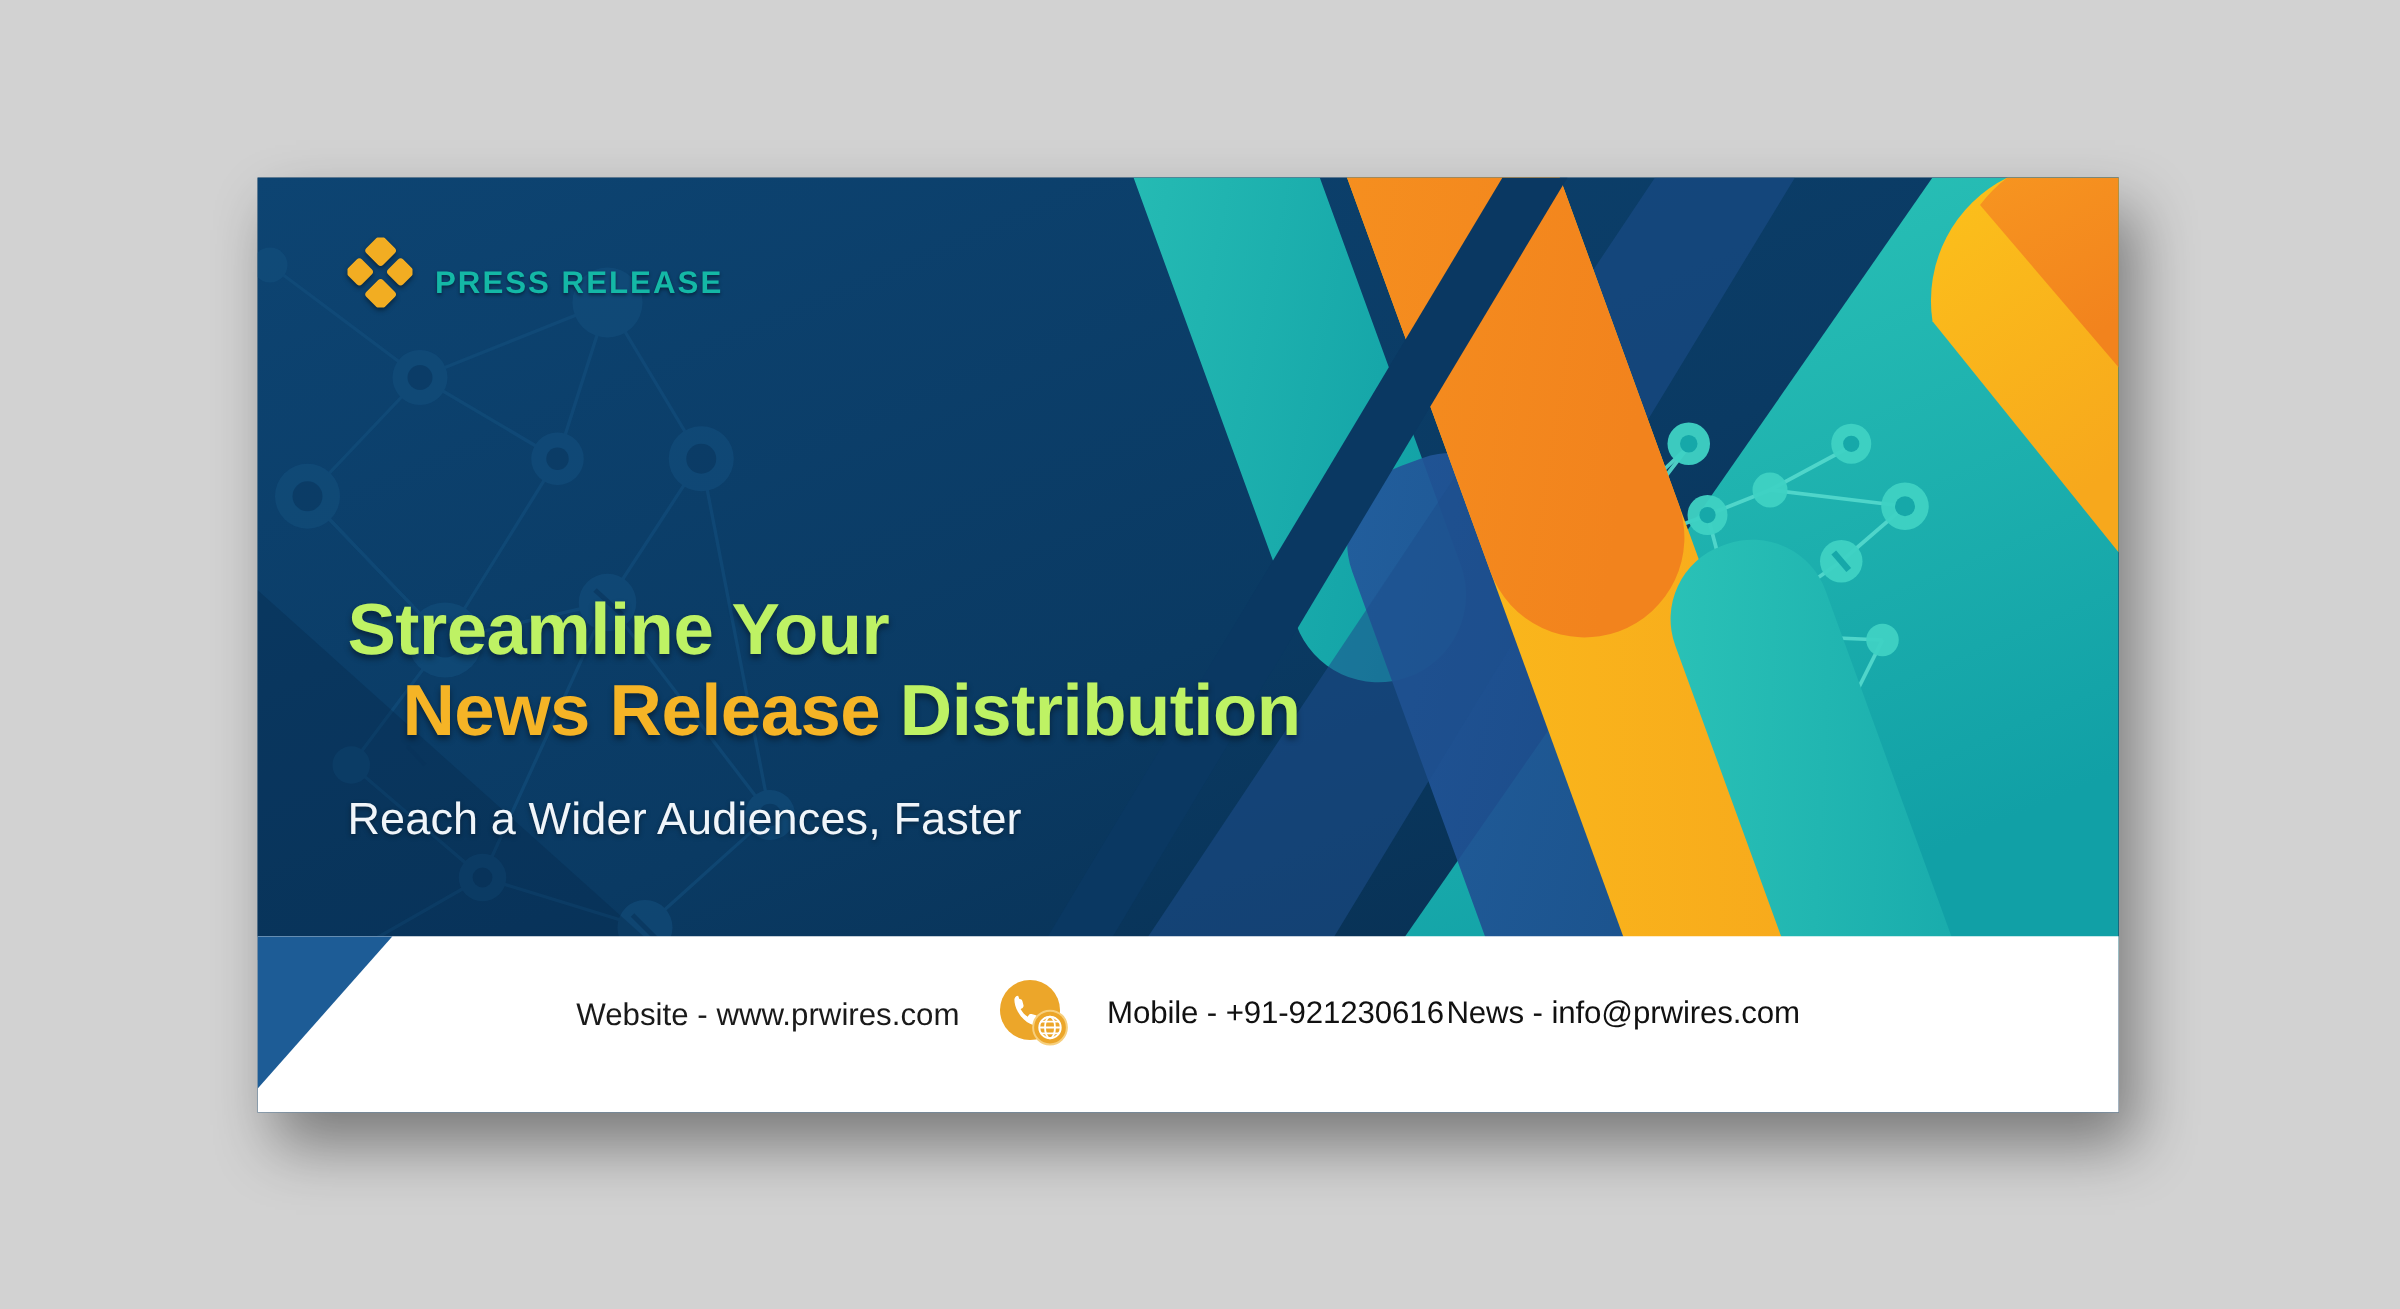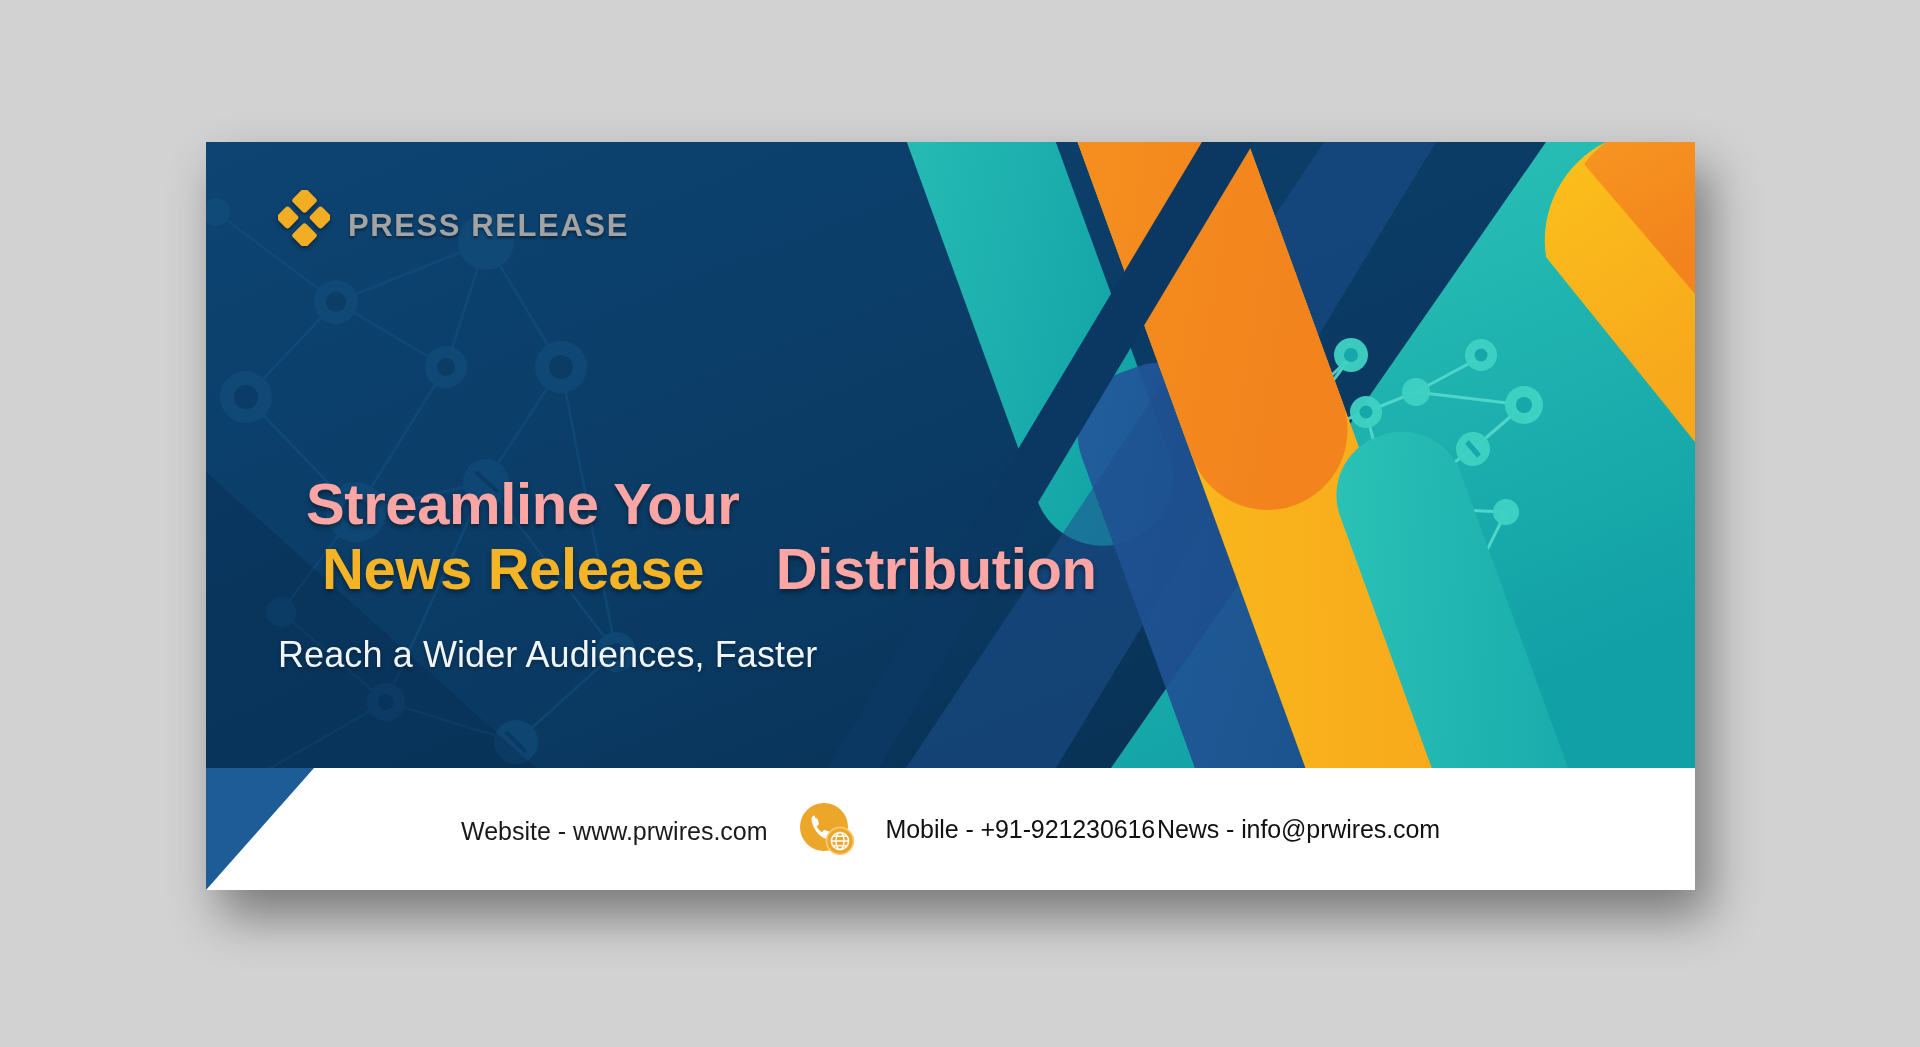--- a/index.html
+++ b/index.html
@@ -22,42 +22,42 @@
   #artsvg{display:block;width:1489px;height:626px;}
 
   
   #logo-row{
     position:absolute;left:72px;top:48px;display:flex;align-items:center;gap:18px;z-index:9;
   }
   #logo-mark{position:relative;width:52px;height:56px;flex:0 0 auto;}
   #logo-mark svg{display:block;width:52px;height:56px;
      filter:drop-shadow(0 2px 2px rgba(0,0,0,.45));}
   #logo-text{
-    color:#a3a3a3;font-size:31px;font-weight:bold;letter-spacing:1.6px;
+    color:#14b8a6;font-size:25px;font-weight:bold;letter-spacing:1.6px;
     text-shadow:0 2px 3px rgba(0,0,0,.45);white-space:nowrap;margin-top:16px;
   }
 
   
   #copy{position:absolute;left:72px;top:330px;z-index:9;}
   .h-line{
     font-size:58px;font-weight:bold;line-height:1.12;white-space:nowrap;
     letter-spacing:-.4px;
     text-shadow:0 3px 5px rgba(0,0,0,.42);
   }
-  .h-white{color:#fca5a5;margin-left:28px;}
+  .h-white{color:#bef264;}
   .h-gold{color:#f5b426;margin-left:44px;}
   #subtitle{
     margin-top:32px;font-size:36px;color:#f0f5fa;font-weight:400;
     letter-spacing:.1px;white-space:nowrap;
     text-shadow:0 2px 4px rgba(0,0,0,.38);
   }
 
   
   #footer{
-    position:absolute;left:0;bottom:0;width:1489px;height:122px;
+    position:absolute;left:0;bottom:0;width:1489px;height:141px;
     background:#ffffff;overflow:hidden;
   }
   #footer-corner{
     position:absolute;left:0;top:0;width:0;height:0;
     border-left:108px solid #1d5c96;
     border-bottom:122px solid transparent;
   }
   #footer-inner{
     position:absolute;left:0;top:0;width:1489px;height:122px;
     display:flex;align-items:center;justify-content:center;gap:28px;

